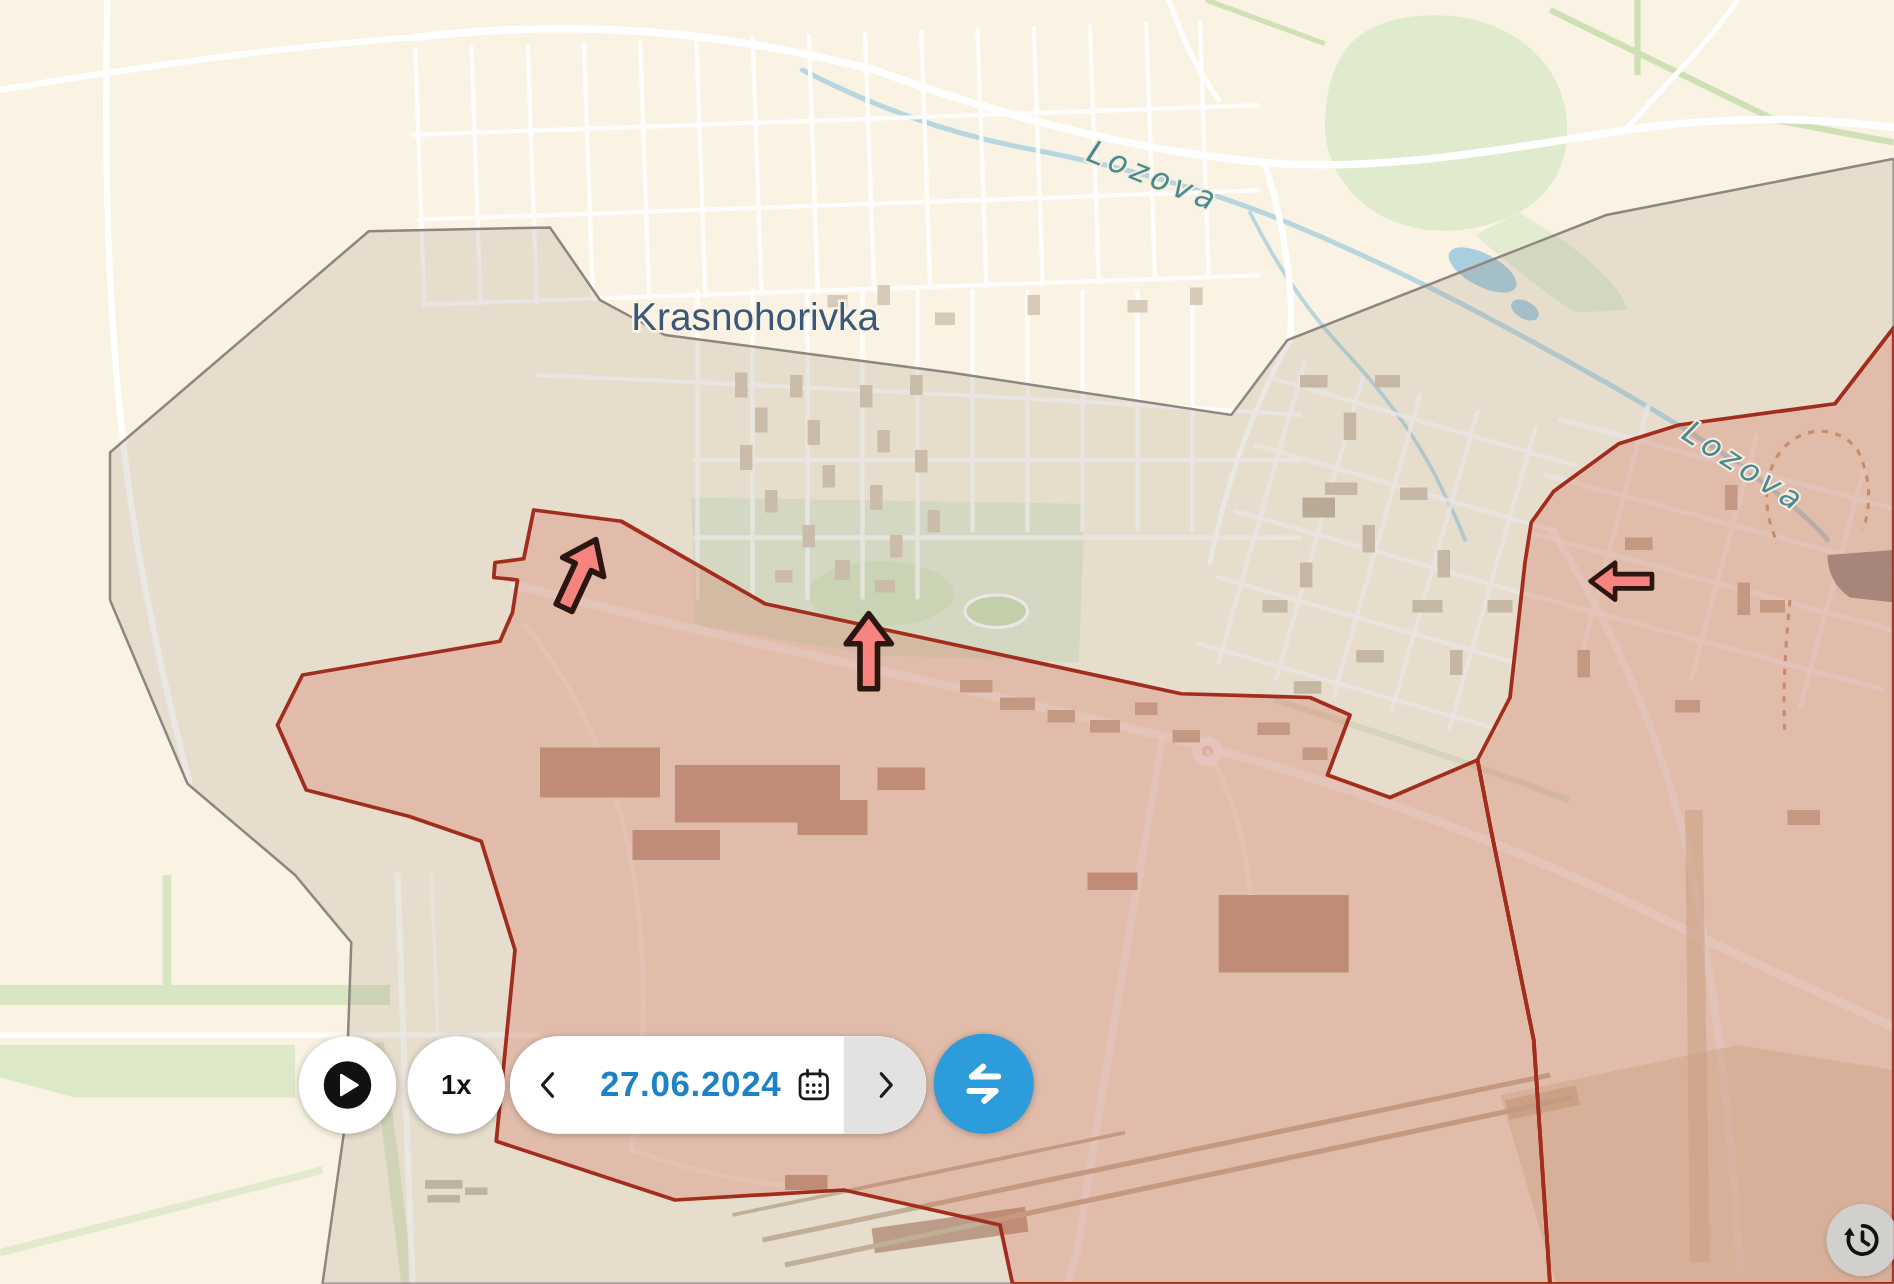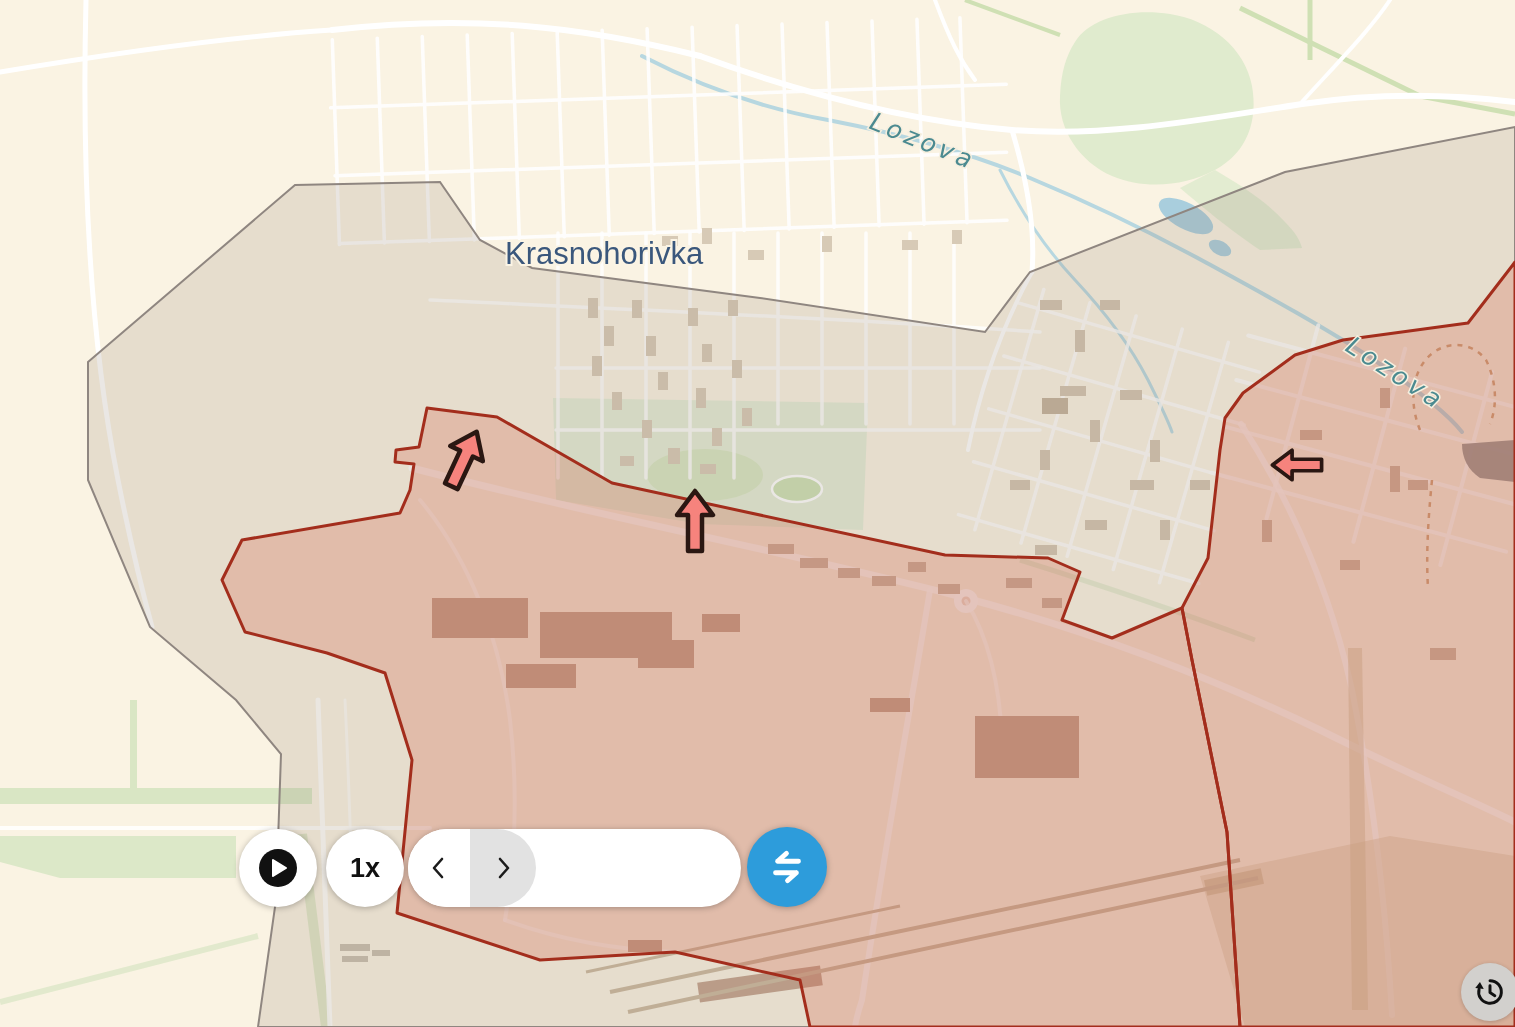--- a/index.html
+++ b/index.html
@@ -12,21 +12,21 @@
               fill:#3a577c;paint-order:stroke;stroke:#fbf4e4;stroke-width:4px;}
   .river-label{font-family:"DejaVu Sans",sans-serif;font-size:25px;font-style:italic;
                fill:#4b8a90;letter-spacing:4px;paint-order:stroke;stroke:#f6efdf;stroke-width:3px;}
 
   
   .circle-btn{position:absolute;border-radius:50%;background:#fff;border:none;
               box-shadow:0 1px 6px rgba(0,0,0,.28);display:flex;align-items:center;
               justify-content:center;cursor:pointer;padding:0;}
   .play-btn{left:239px;top:829px;width:78px;height:78px;}
   .speed-btn{left:326px;top:829px;width:78px;height:78px;
-             font-size:27px;font-weight:bold;color:#111;font-family:"Liberation Sans",sans-serif;}
+             font-size:22px;font-weight:bold;color:#111;font-family:"Liberation Sans",sans-serif;}
   .date-pill{position:absolute;left:408px;top:829px;width:333px;height:78px;background:#fff;
              border-radius:39px;box-shadow:0 1px 6px rgba(0,0,0,.28);display:flex;
              align-items:stretch;overflow:hidden;}
   .pill-prev{width:62px;background:#fff;border:none;display:flex;align-items:center;
              justify-content:center;cursor:pointer;padding:0;}
   .pill-date{flex:1;border:none;background:#fff;display:flex;align-items:center;
              justify-content:center;gap:12px;cursor:pointer;padding:0;}
   .date-text{font-size:28px;font-weight:bold;color:#1d83c6;letter-spacing:.5px;
              font-family:"Liberation Sans",sans-serif;}
   .pill-next{width:66px;background:#e2e2e2;border:none;border-radius:0 39px 39px 0;
@@ -276,20 +276,34 @@
 <button class="circle-btn speed-btn">
   <span>1x</span>
 </button>
 
 <div class="date-pill">
   <button class="pill-prev">
     <svg width="22" height="26" viewBox="0 0 22 26">
       <polyline points="14,4 6,13 14,22" fill="none" stroke="#1c1c1c" stroke-width="2.6" stroke-linecap="round" stroke-linejoin="round"></polyline>
     </svg>
   </button>
+  <button class="pill-date">
+    <span class="date-text">27.06.2024</span>
+    <svg width="28" height="28" viewBox="0 0 28 28">
+      <rect x="3" y="5" width="22" height="20" rx="4" fill="none" stroke="#1b1b1b" stroke-width="2.2"></rect>
+      <line x1="9" y1="2" x2="9" y2="7" stroke="#1b1b1b" stroke-width="2.2" stroke-linecap="round"></line>
+      <line x1="19" y1="2" x2="19" y2="7" stroke="#1b1b1b" stroke-width="2.2" stroke-linecap="round"></line>
+      <circle cx="9" cy="14" r="1.5" fill="#1b1b1b"></circle>
+          <circle cx="14" cy="14" r="1.5" fill="#1b1b1b"></circle>
+      <circle cx="19" cy="14" r="1.5" fill="#1b1b1b"></circle>
+          <circle cx="9" cy="19.5" r="1.5" fill="#1b1b1b"></circle>
+      <circle cx="14" cy="19.5" r="1.5" fill="#1b1b1b"></circle>
+          <circle cx="19" cy="19.5" r="1.5" fill="#1b1b1b"></circle>
+    </svg>
+  </button>
   <button class="pill-next">
     <svg width="22" height="26" viewBox="0 0 22 26">
       <polyline points="8,4 16,13 8,22" fill="none" stroke="#1c1c1c" stroke-width="2.6" stroke-linecap="round" stroke-linejoin="round"></polyline>
     </svg>
   </button>
 </div>
 
 <button class="circle-btn compare-btn">
   <svg width="46" height="46" viewBox="0 0 44 44">
     <path d="M33,16.5 H13 M13,16.5 L21.5,9" fill="none" stroke="#ffffff" stroke-width="4.6" stroke-linecap="round" stroke-linejoin="round"></path>

